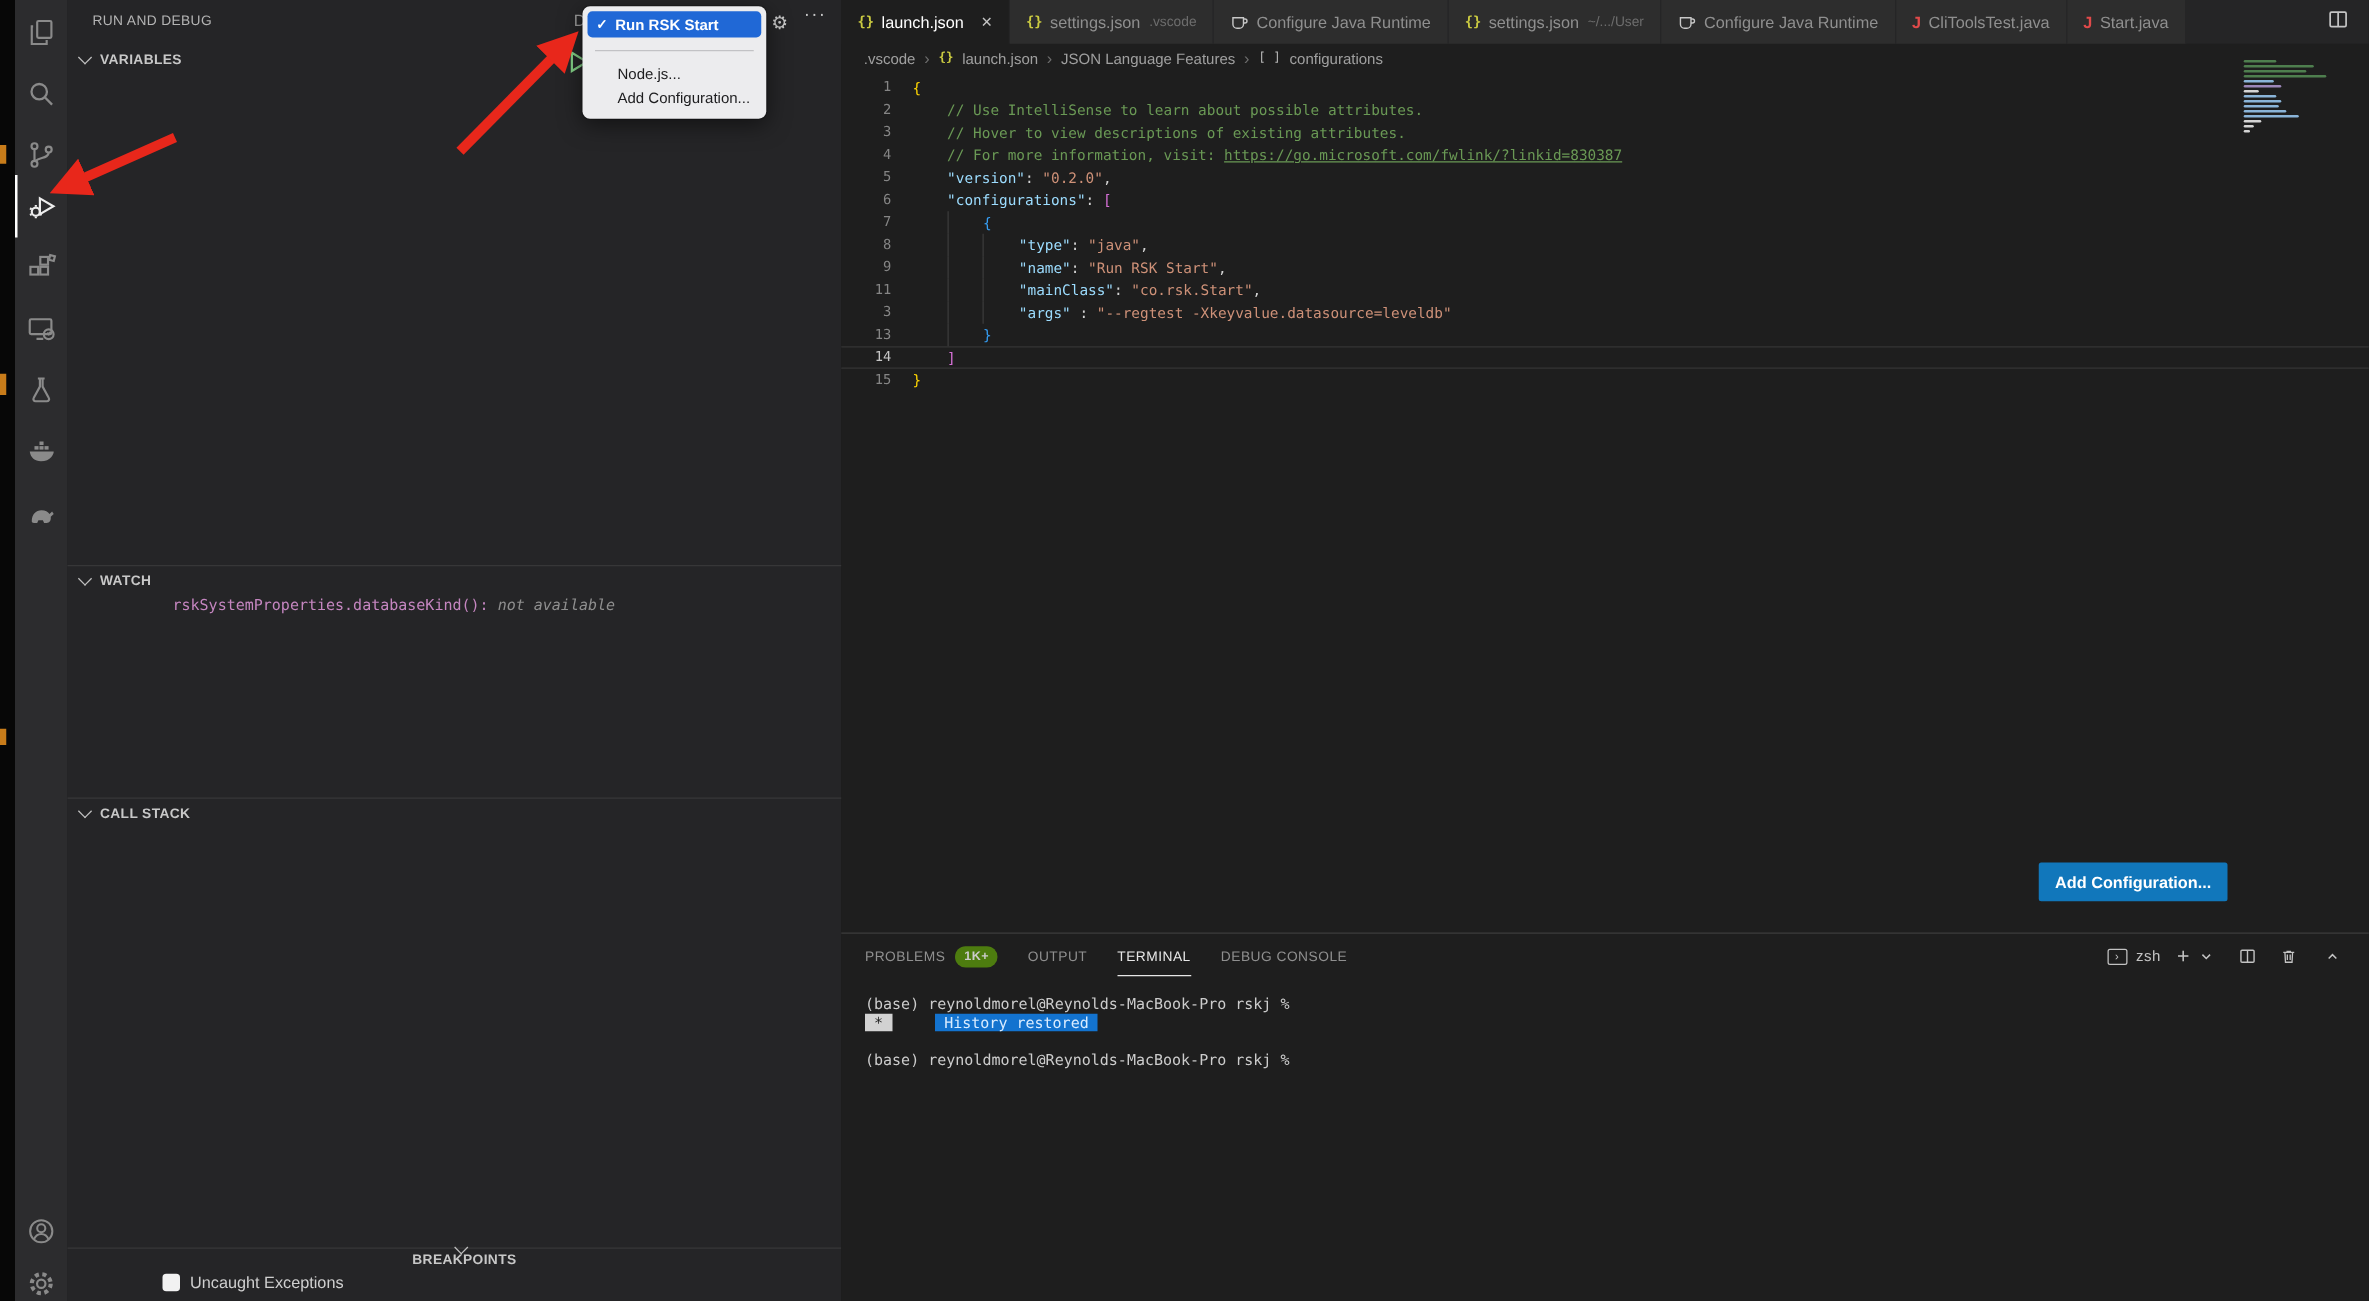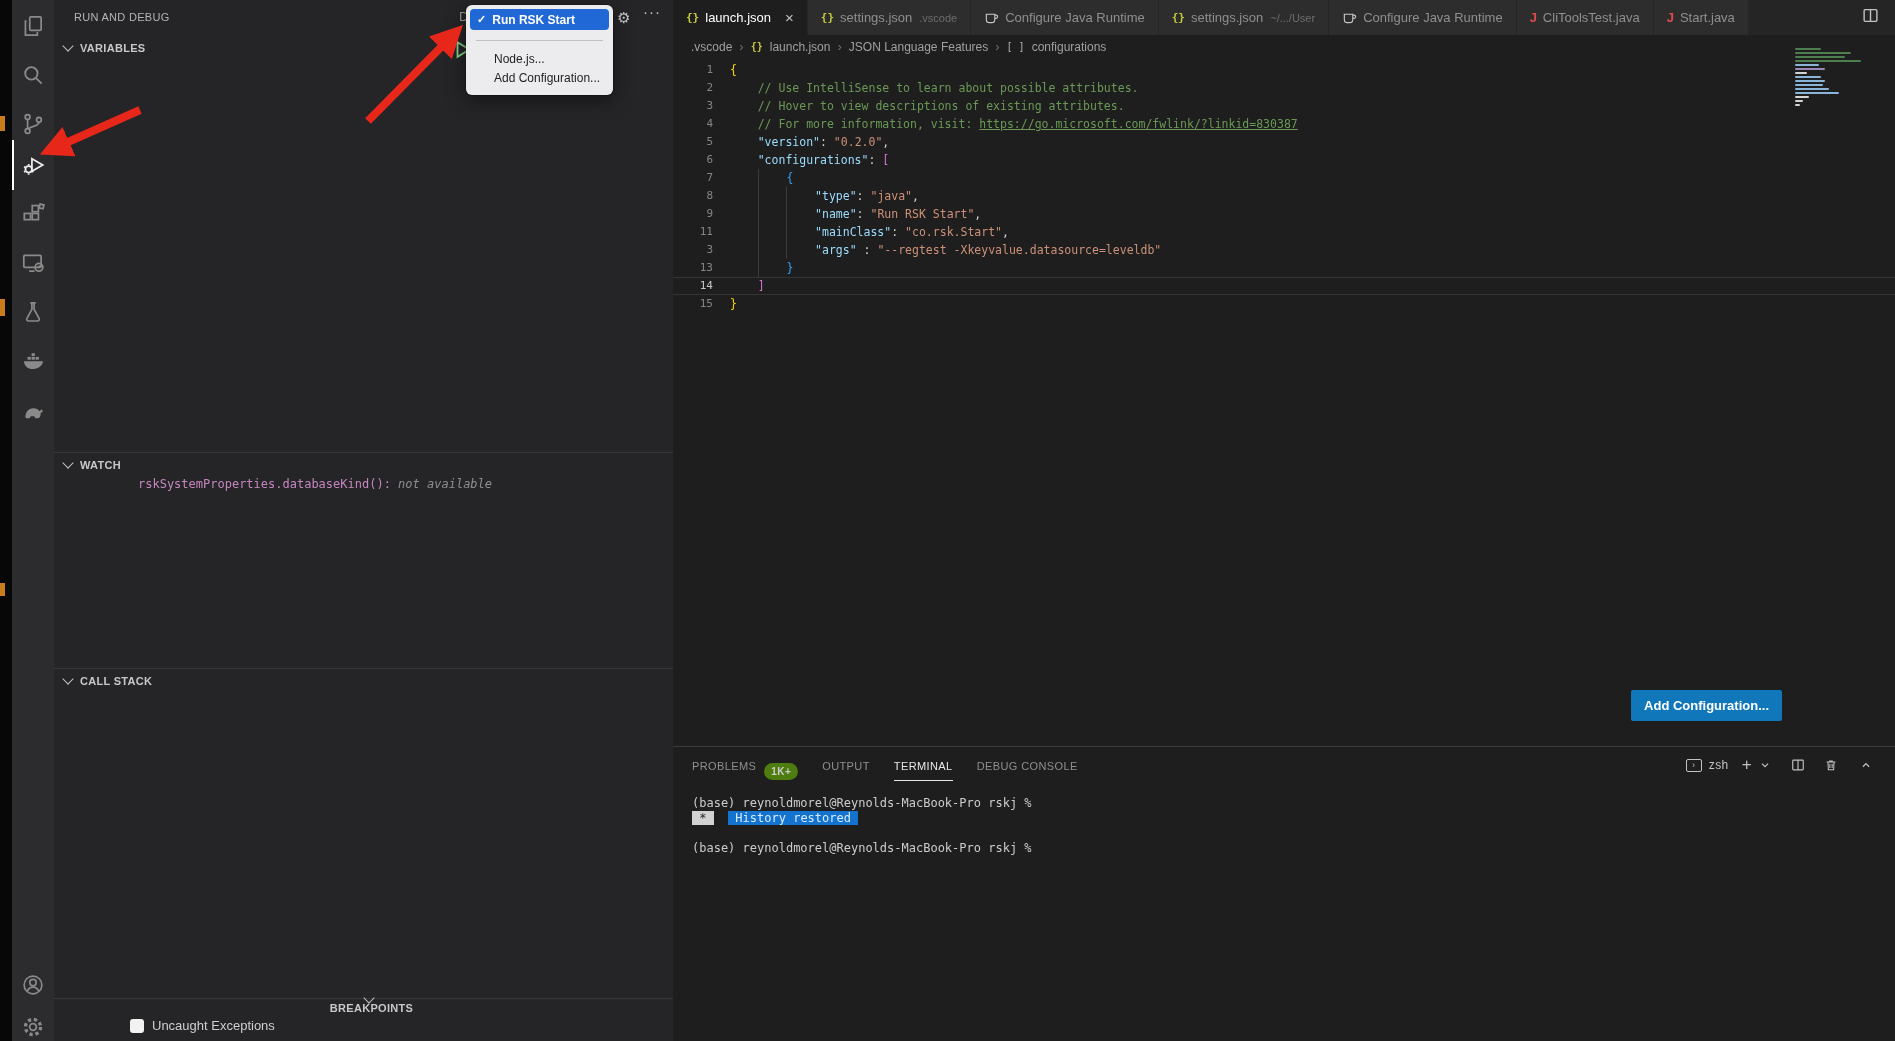--- a/index.html
+++ b/index.html
@@ -82,35 +82,35 @@
   .minimap div { height:2px; margin-bottom:2px; border-radius:1px; }
 
   .add-config-btn { position:absolute; right:113px; top:690px; background:#1177bb; color:#ffffff;
     font-size:13px; font-weight:600; padding:8px 13px; border:none; border-radius:2px; cursor:pointer;
     font-family:"Liberation Sans", sans-serif; }
 
   
   .panel { position:absolute; left:0; right:0; top:746px; bottom:0; border-top:1px solid #3c3c3c; background:#1e1e1e; }
   .panel-tabs { display:flex; align-items:center; gap:24px; padding-left:19px; height:36px;
     font-size:11px; color:#8f8f8f; letter-spacing:.4px; }
-  .panel-tab { display:flex; align-items:flex-end; }
+  .panel-tab { display:flex; align-items:center; }
   .panel-tab .lbl { padding:10px 0 8px; }
   .panel-tab.active .lbl { color:#e7e7e7; border-bottom:1px solid #e7e7e7; }
   .badge { background:#4d7c0f; color:#cccccc; border-radius:10px; padding:3px 7px; font-size:10px;
     font-weight:bold; margin-left:8px; }
   .panel-actions { margin-left:auto; display:flex; gap:13px; align-items:center; padding-right:22px; color:#c3c3c3; font-size:12px; }
   .panel-actions svg { width:14px; height:14px; display:block; }
   .term-box { width:14px; height:11px; border:1px solid #c3c3c3; border-radius:2px; font-size:9px;
     line-height:11px; text-align:center; color:#c3c3c3; }
   .shell-name { margin-left:-6px; }
 
   .terminal { padding:13px 0 0 19px; font-family:"DejaVu Sans Mono",monospace; font-size:12px; line-height:15px; color:#cccccc; }
   .tl { height:15px; white-space:pre; }
   .chip-star { background:#d2d2d2; color:#1e1e1e; }
-  .chip-blue { background:#1373cf; color:#d9ecff; }
+  .chip-blue { background:#1373cf; color:#d9ecff;margin-left:20px; }
 
   
   .arrows { position:absolute; left:0; top:0; z-index:40; pointer-events:none; }
 </style>
 </head>
 <body>
 
 <div class="left-strip">
   <div class="edge-mark" style="top:116px;height:15px;"></div>
   <div class="edge-mark" style="top:299px;height:17px;"></div>
@@ -203,21 +203,21 @@
     <span class="chev"></span>
     <span>VARIABLES</span>
   </div>
 
   <div class="section-header bordered" style="top:452px;">
     <span class="chev"></span>
     <span>WATCH</span>
   </div>
   <div class="watch-row"><span class="watch-expr">rskSystemProperties.databaseKind():</span><span class="watch-val"> <span>not available</span></span></div>
 
-  <div class="section-header bordered" style="top:668px;">
+  <div class="section-header bordered" style="top:638px;">
     <span class="chev"></span>
     <span>CALL STACK</span>
   </div>
 
   <div class="section-header bordered" style="top:998px;flex-direction:column;">
     <span class="chev"></span>
     <span>BREAKPOINTS</span>
   </div>
   <div class="bp-row">
     <span class="checkbox"></span>

